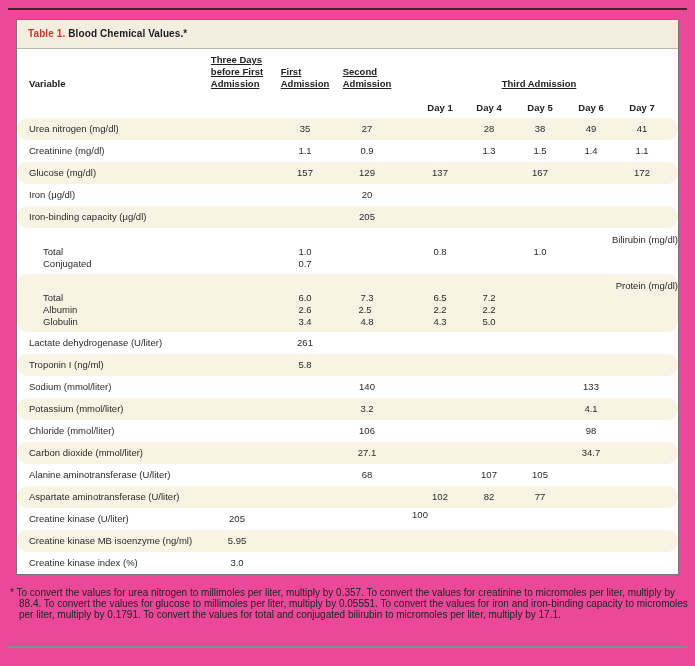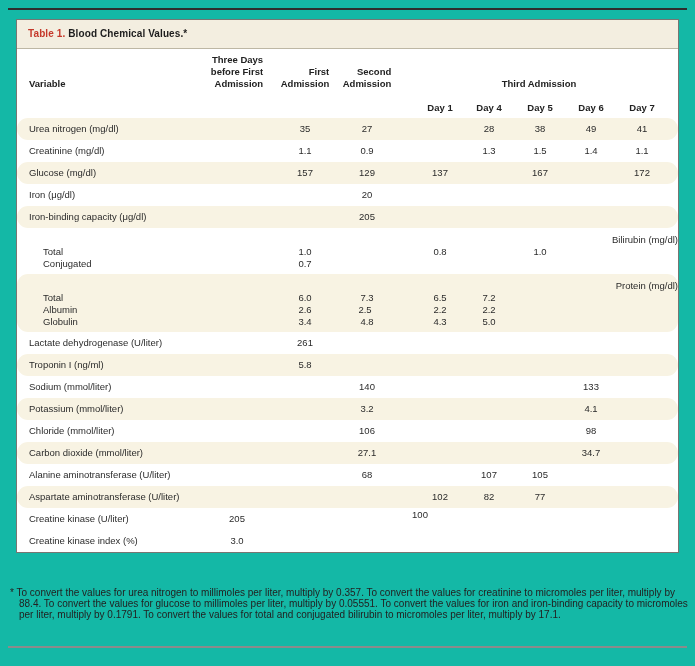--- a/index.html
+++ b/index.html
@@ -1,27 +1,27 @@
 <!DOCTYPE html>
 <html><head>
 <meta charset="utf-8">
 <style>
   html,body{margin:0;padding:0;background:#ffffff;}
-  .page{position:relative;width:695px;height:666px;background:#14b8a6;
+  .page{position:relative;width:695px;height:666px;background:#ec4899;
         font-family:"Liberation Sans","DejaVu Sans",sans-serif;color:#2b2b2b;overflow:hidden;}
   .top-rule{position:absolute;left:8px;top:8px;width:679px;height:2px;background:#2e2e2e;}
   .bottom-rule{position:absolute;left:8px;top:646px;width:679px;height:2px;background:#8b8b8b;}
   .table-box{position:absolute;left:16px;top:19px;width:661px;border:1px solid #777672;background:#ffffff;}
   .title-bar{height:28px;line-height:28px;background:#f3eee0;border-bottom:1px solid #bdb7a4;
              padding-left:11px;font-size:10px;font-weight:bold;letter-spacing:0.1px;}
   .title-red{color:#c5392b;}
   .title-text{color:#1d1d1d;margin-left:3px;}
   .thead{position:relative;height:69px;font-size:9.5px;font-weight:bold;color:#222;}
   .h-variable{position:absolute;left:12px;top:29px;height:12px;line-height:12px;}
-  .hcol{position:absolute;transform:translateX(-50%);text-align:right;}
+  .hcol{position:absolute;transform:translateX(-50%);text-align:left;text-decoration:underline;}
   .hline{height:12px;line-height:12px;white-space:nowrap;}
   .h-three{left:220px;top:5px;}
   .h-first{left:288px;top:17px;}
   .h-second{left:350px;top:17px;}
   .h-third{left:522px;top:29px;height:12px;line-height:12px;}
   .h-day{position:absolute;top:53px;height:12px;line-height:12px;transform:translateX(-50%);white-space:nowrap;}
   .tbody{font-size:9.5px;}
   .trow{position:relative;height:22px;line-height:22px;}
   .trow.shaded{background:#f8f3e3;border-radius:11px;}
   .rlabel{position:absolute;left:12px;white-space:nowrap;}
@@ -179,20 +179,24 @@
         <div class="trow shaded">
           <span class="rlabel">Aspartate aminotransferase (U/liter)</span>
           <span class="val" style="left: 423px;">102</span>
           <span class="val" style="left: 472px;">82</span>
           <span class="val" style="left: 523px;">77</span>
         </div>
         <div class="trow">
           <span class="rlabel">Creatine kinase (U/liter)</span>
           <span class="val" style="left: 220px;">205</span>
         </div>
+        <div class="trow shaded">
+          <span class="rlabel">Creatine kinase MB isoenzyme (ng/ml)</span>
+          <span class="val" style="left: 220px;">5.95</span>
+        </div>
         <div class="trow">
           <span class="rlabel">Creatine kinase index (%)</span>
           <span class="val" style="left: 220px;">3.0</span>
         </div>
       </div>
   </div>
 
   <div class="footnote">
     <span>*</span>
     <span>To convert the values for urea nitrogen to millimoles per liter, multiply by 0.357. To convert the values for creatinine to micromoles per liter, multiply by 88.4. To convert the values for glucose to millimoles per liter, multiply by 0.05551. To convert the values for iron and iron-binding capacity to micromoles per liter, multiply by 0.1791. To convert the values for total and conjugated bilirubin to micromoles per liter, multiply by 17.1.</span>

